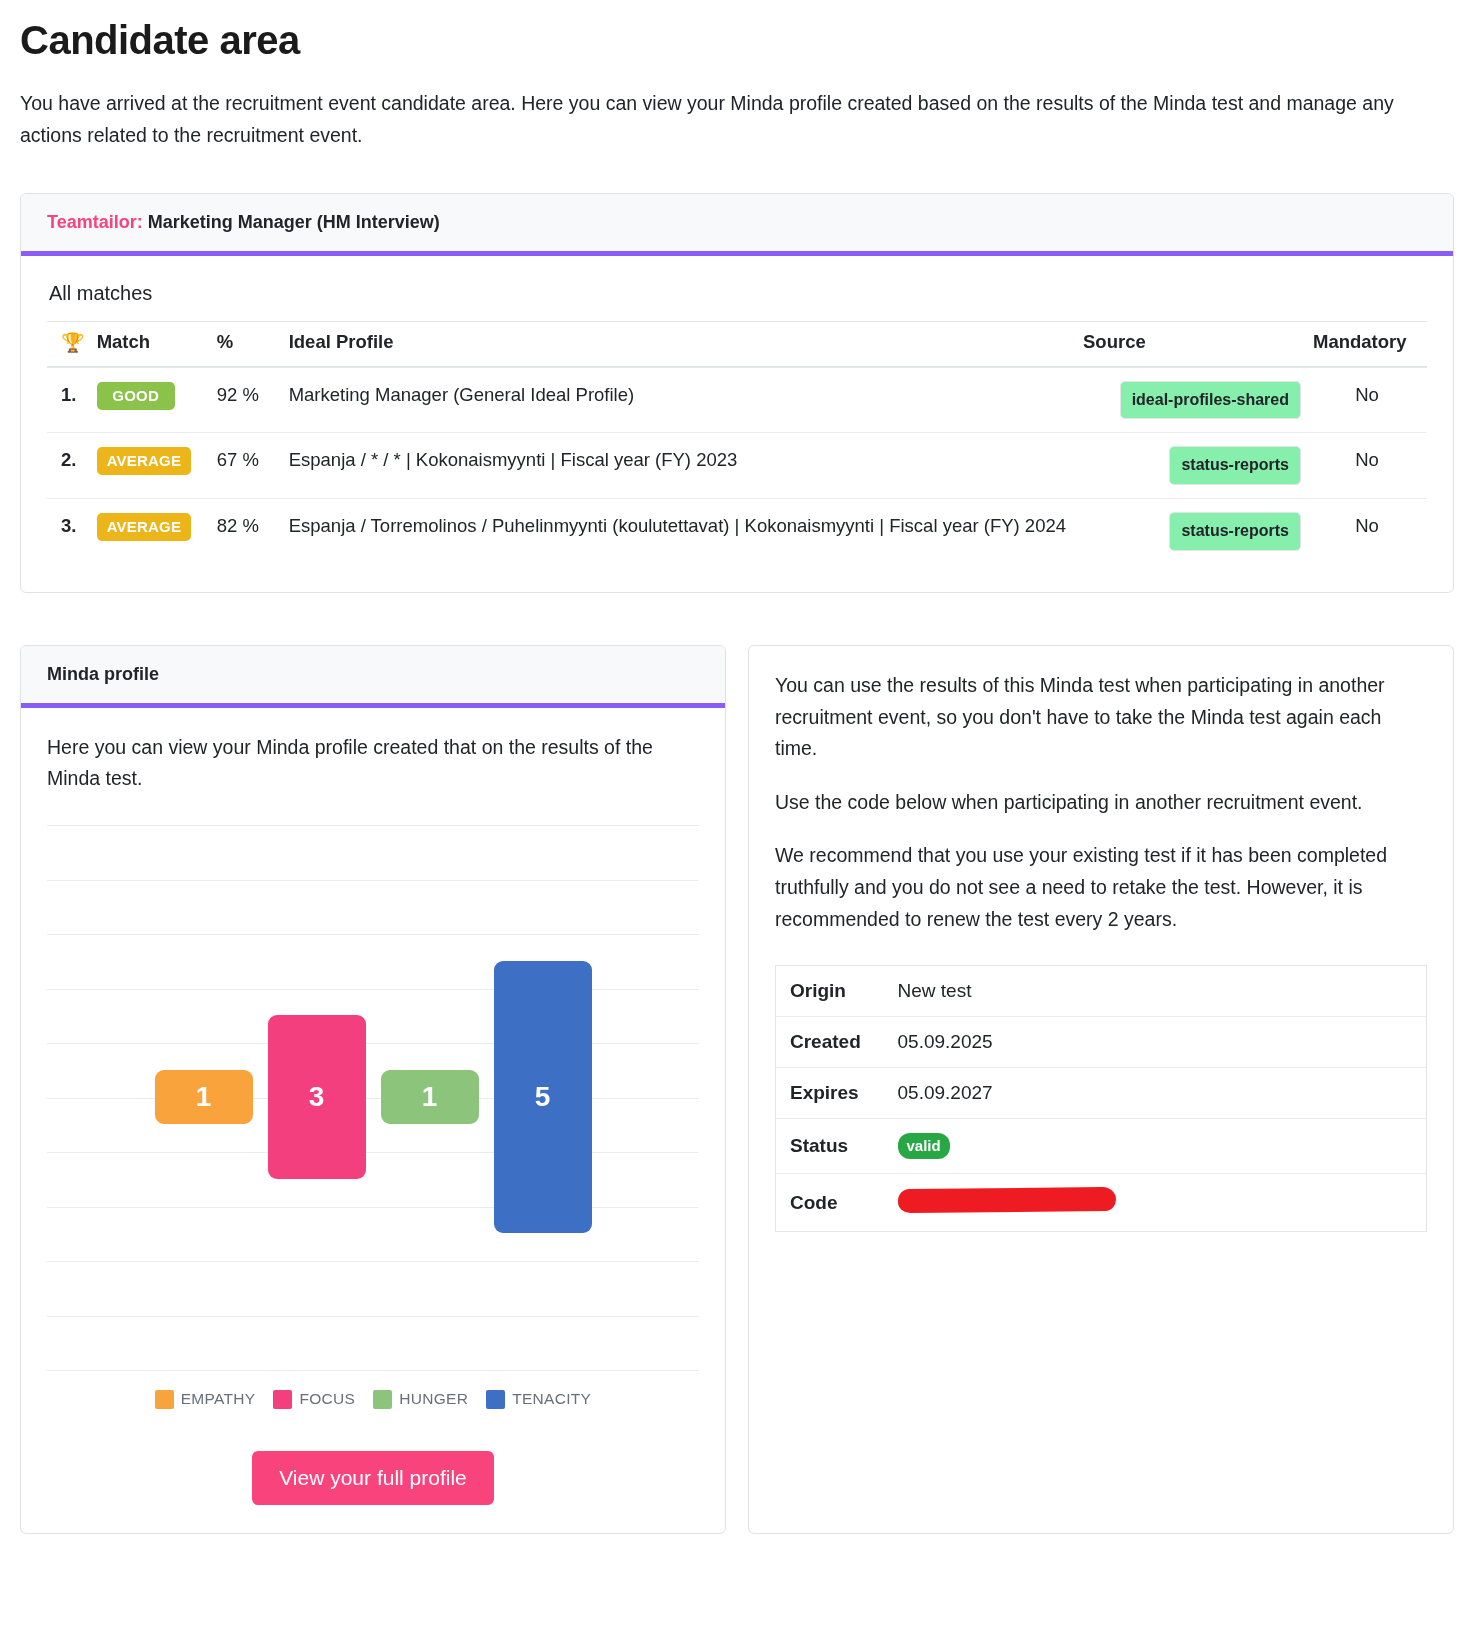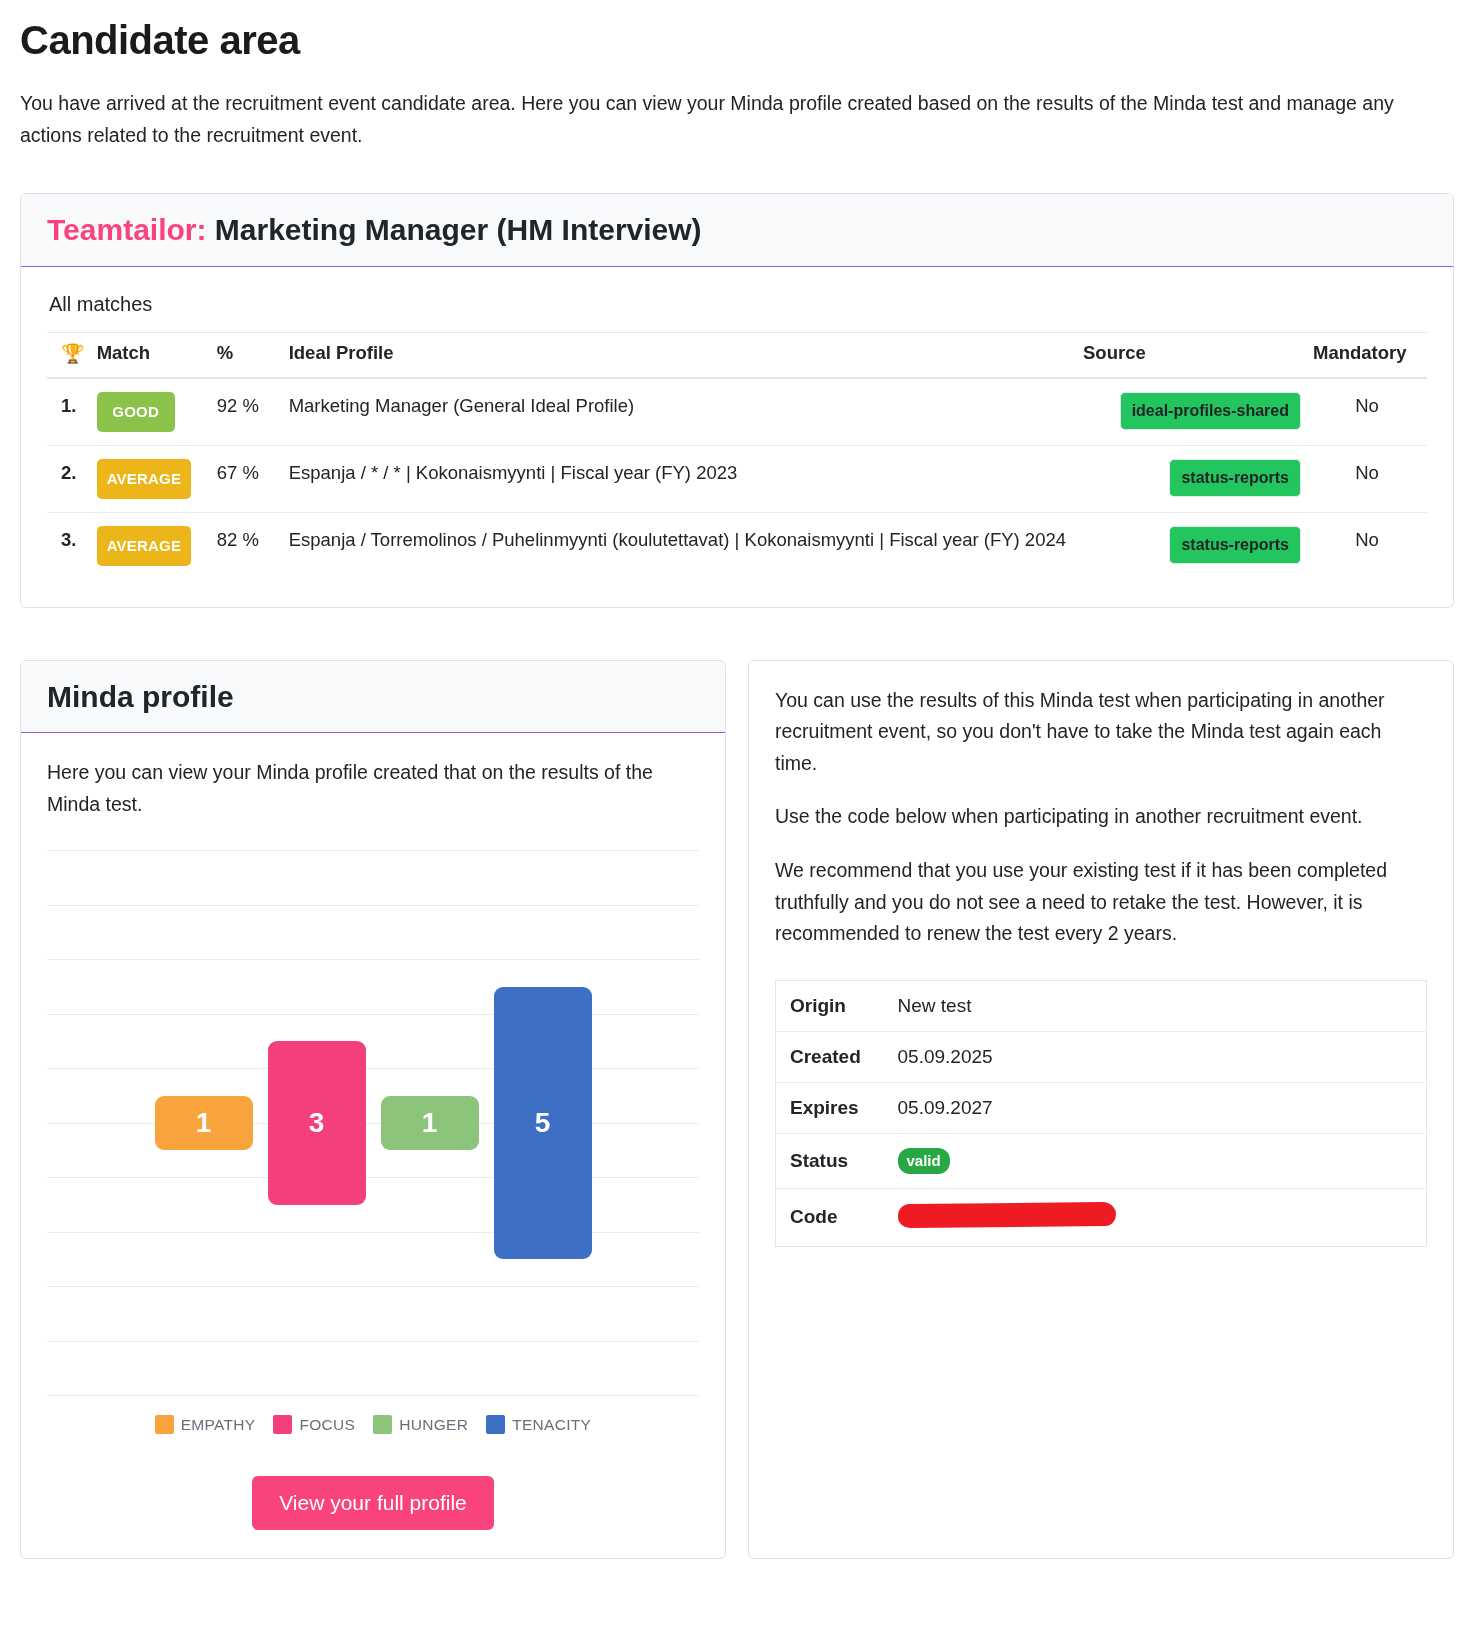--- a/index.html
+++ b/index.html
@@ -30,24 +30,24 @@
   }
 
   
   .card {
     border: 1px solid #dee2e6;
     border-radius: 6px;
     background: #ffffff;
   }
   .card-header {
     background: #f8f9fa;
-    border-bottom: 1px solid #8b5cf6;
+    border-bottom: 5px solid #8b5cf6;
     border-radius: 5px 5px 0 0;
     padding: 17px 26px;
-    font-size: 30px;
+    font-size: 18px;
     font-weight: bold;
     color: #212529;
     line-height: 1.25;
   }
   .card-body { padding: 24px 26px 28px 26px; }
 
   .brand-accent { color: #f8437d; font-weight: bold; }
 
   
   .matches-title {
@@ -87,35 +87,35 @@
   th.col-rank { padding-left: 14px !important; }
   th.col-source { text-align: right; }
   th.col-mand { text-align: center; }
 
   .trophy-icon { font-size: 19px; display: inline-block; }
 
   .badge-match {
     display: inline-block;
     min-width: 78px;
     text-align: center;
-    padding: 11px 10px;
+    padding: 5px 10px;
     border-radius: 5px;
     color: #ffffff;
     font-size: 15px;
     font-weight: bold;
     letter-spacing: 0.2px;
     line-height: 1.2;
   }
   .badge-good    { background: #8bc34a; }
   .badge-average { background: #ecb61b; }
 
   .source-chip {
     display: inline-block;
     border: 1px solid #e3e6e8;
-    background: #22c55e;
+    background: #86efac;
     border-radius: 5px;
     padding: 6px 11px;
     font-size: 16px;
     font-weight: bold;
     color: #212529;
     white-space: nowrap;
   }
 
   
   .cols {

